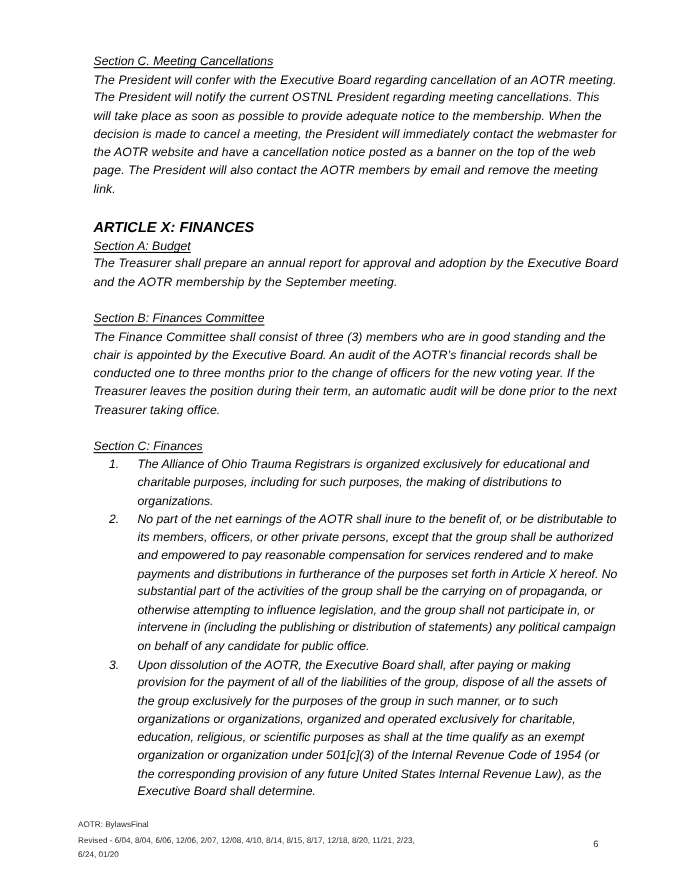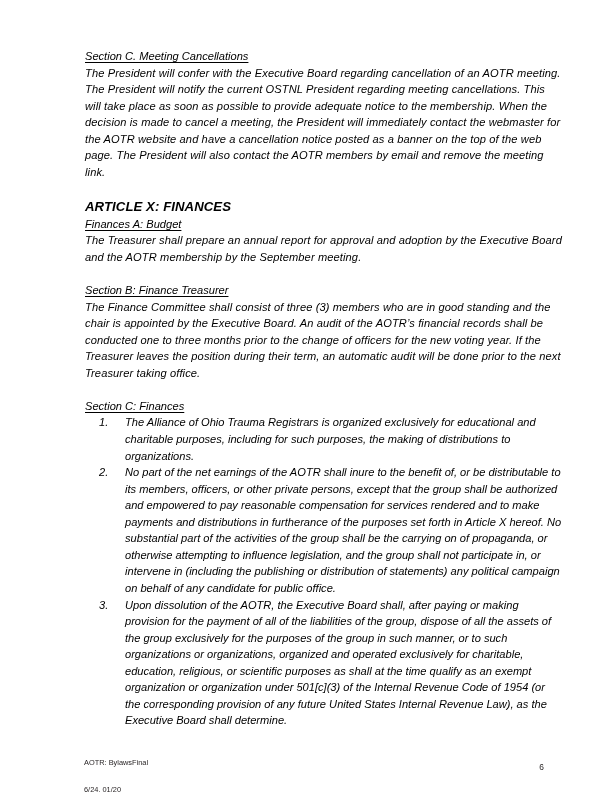--- a/index.html
+++ b/index.html
@@ -79,21 +79,21 @@
   .footer {
     position: absolute;
     left: 68px;
     top: 742px;
     width: 477px;
     font-size: 7.4px;
     line-height: 10.6px;
     color: #231f20;
   }
   .footer .line {
-    margin: 16px;
+    margin: 3px;
     white-space: pre-wrap;
   }
   .pagenum {
     position: absolute;
     left: 500px;
     top: 762px;
     width: 44px;
     text-align: right;
     font-size: 8.4px;
     line-height: 11px;
@@ -110,28 +110,28 @@
     <div class="heading-row">
       <span class="heading-underline">Section C.  Meeting Cancellations</span>
     </div>
     <p class="para">The President will confer with the Executive Board regarding cancellation of an AOTR meeting. The President will notify the current OSTNL President regarding meeting cancellations.  This will take place as soon as possible to provide adequate notice to the membership.  When the decision is made to cancel a meeting, the President will immediately contact the webmaster for the AOTR website and have a cancellation notice posted as a banner on the top of the web page. The President will also contact the AOTR members by email and remove the meeting link.</p>
 
     <div class="spacer"></div>
 
     <p class="article-title">ARTICLE X:  FINANCES</p>
 
     <div class="heading-row">
-      <span class="heading-underline">Finances A:  Budget</span>
+      <span class="heading-underline">Section A:  Budget</span>
     </div>
     <p class="para">The Treasurer shall prepare an annual report for approval and adoption by the Executive Board and the AOTR membership by the September meeting.</p>
 
     <div class="spacer"></div>
 
     <div class="heading-row">
-      <span class="heading-underline">Section B:  Finance Treasurer</span>
+      <span class="heading-underline">Section B:  Finances Committee</span>
     </div>
     <p class="para">The Finance Committee shall consist of three (3) members who are in good standing and the chair is appointed by the Executive Board.  An audit of the AOTR’s financial records shall be conducted one to three months prior to the change of officers for the new voting year.  If the Treasurer leaves the position during their term, an automatic audit will be done prior to the next Treasurer taking office.</p>
 
     <div class="spacer"></div>
 
     <div class="heading-row">
       <span class="heading-underline">Section C:  Finances</span>
     </div>
 
     <ol class="numlist">
@@ -146,18 +146,19 @@
       <li>
         <span class="marker">3.</span>
         <span>Upon dissolution of the AOTR, the Executive Board shall, after paying or making provision for the payment of all of the liabilities of the group, dispose of all the assets of the group exclusively for the purposes of the group in such manner, or to such organizations or organizations, organized and operated exclusively for charitable, education, religious, or scientific purposes as shall at the time qualify as an exempt organization or organization under 501[c](3) of the Internal Revenue Code of 1954 (or the corresponding provision of any future United States Internal Revenue Law), as the Executive Board shall determine.</span>
       </li>
     </ol>
 
   </div>
 
   <div class="footer">
     <p class="line">AOTR: BylawsFinal</p>
+    <p class="line">Revised - 6/04, 8/04, 6/06, 12/06, 2/07, 12/08, 4/10, 8/14, 8/15, 8/17, 12/18, 8/20, 11/21, 2/23,</p>
     <p class="line">6/24, 01/20</p>
   </div>
 
   <div class="pagenum">6</div>
 
 </div>
 
 </body></html>

